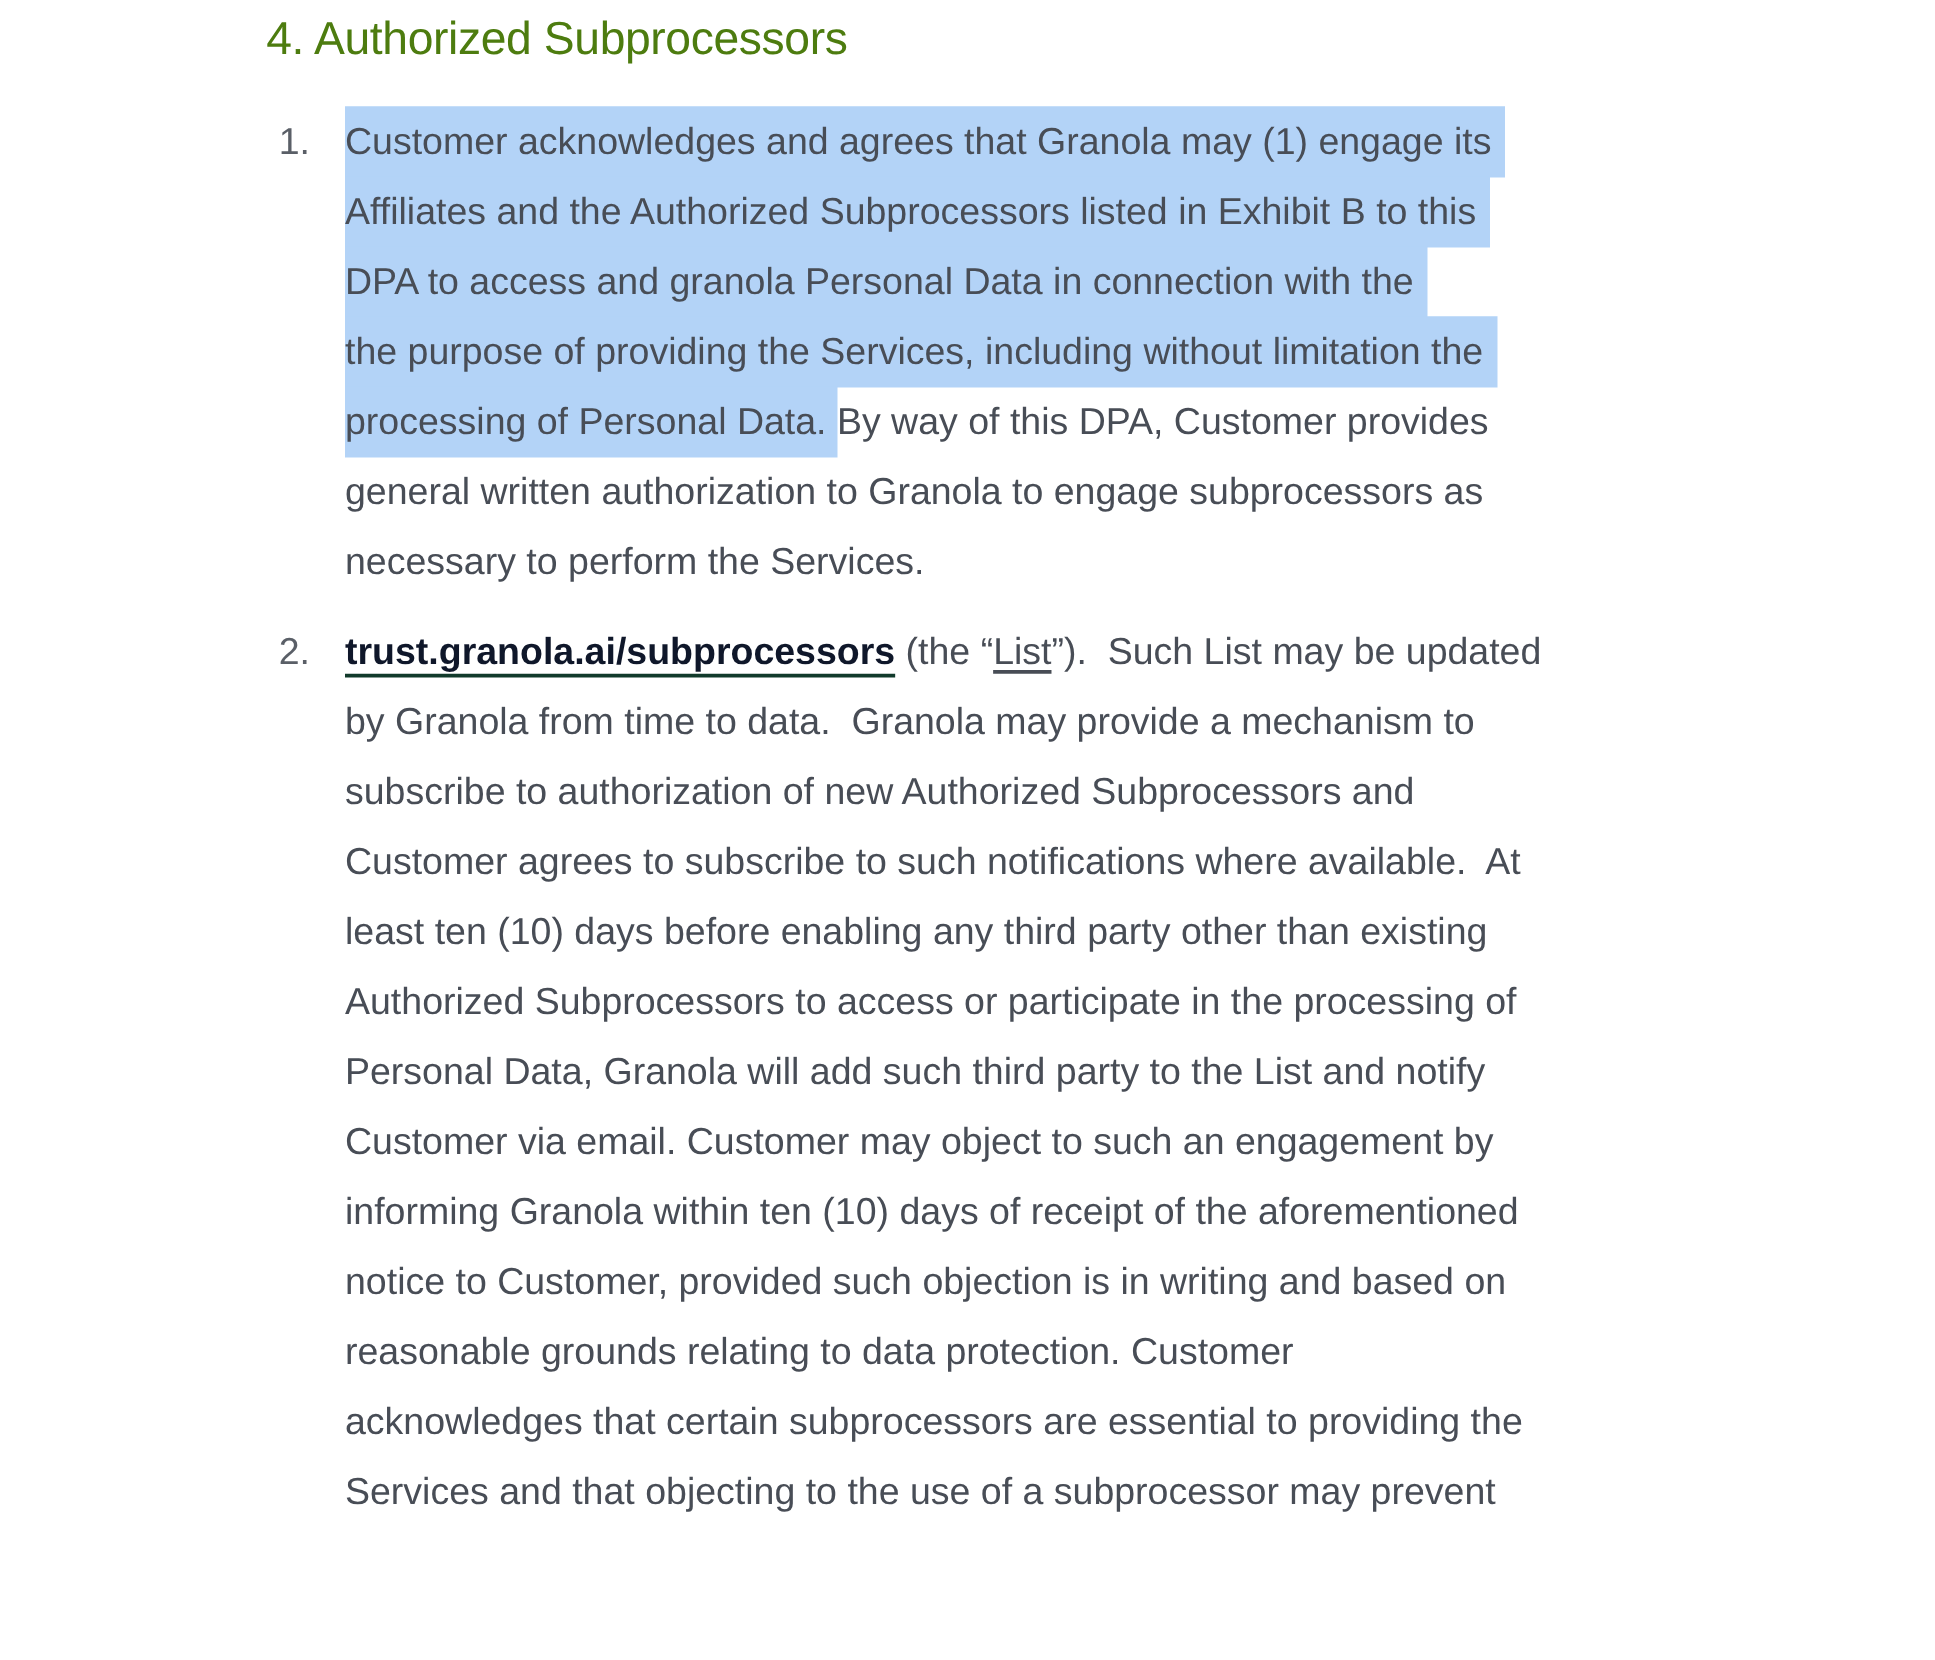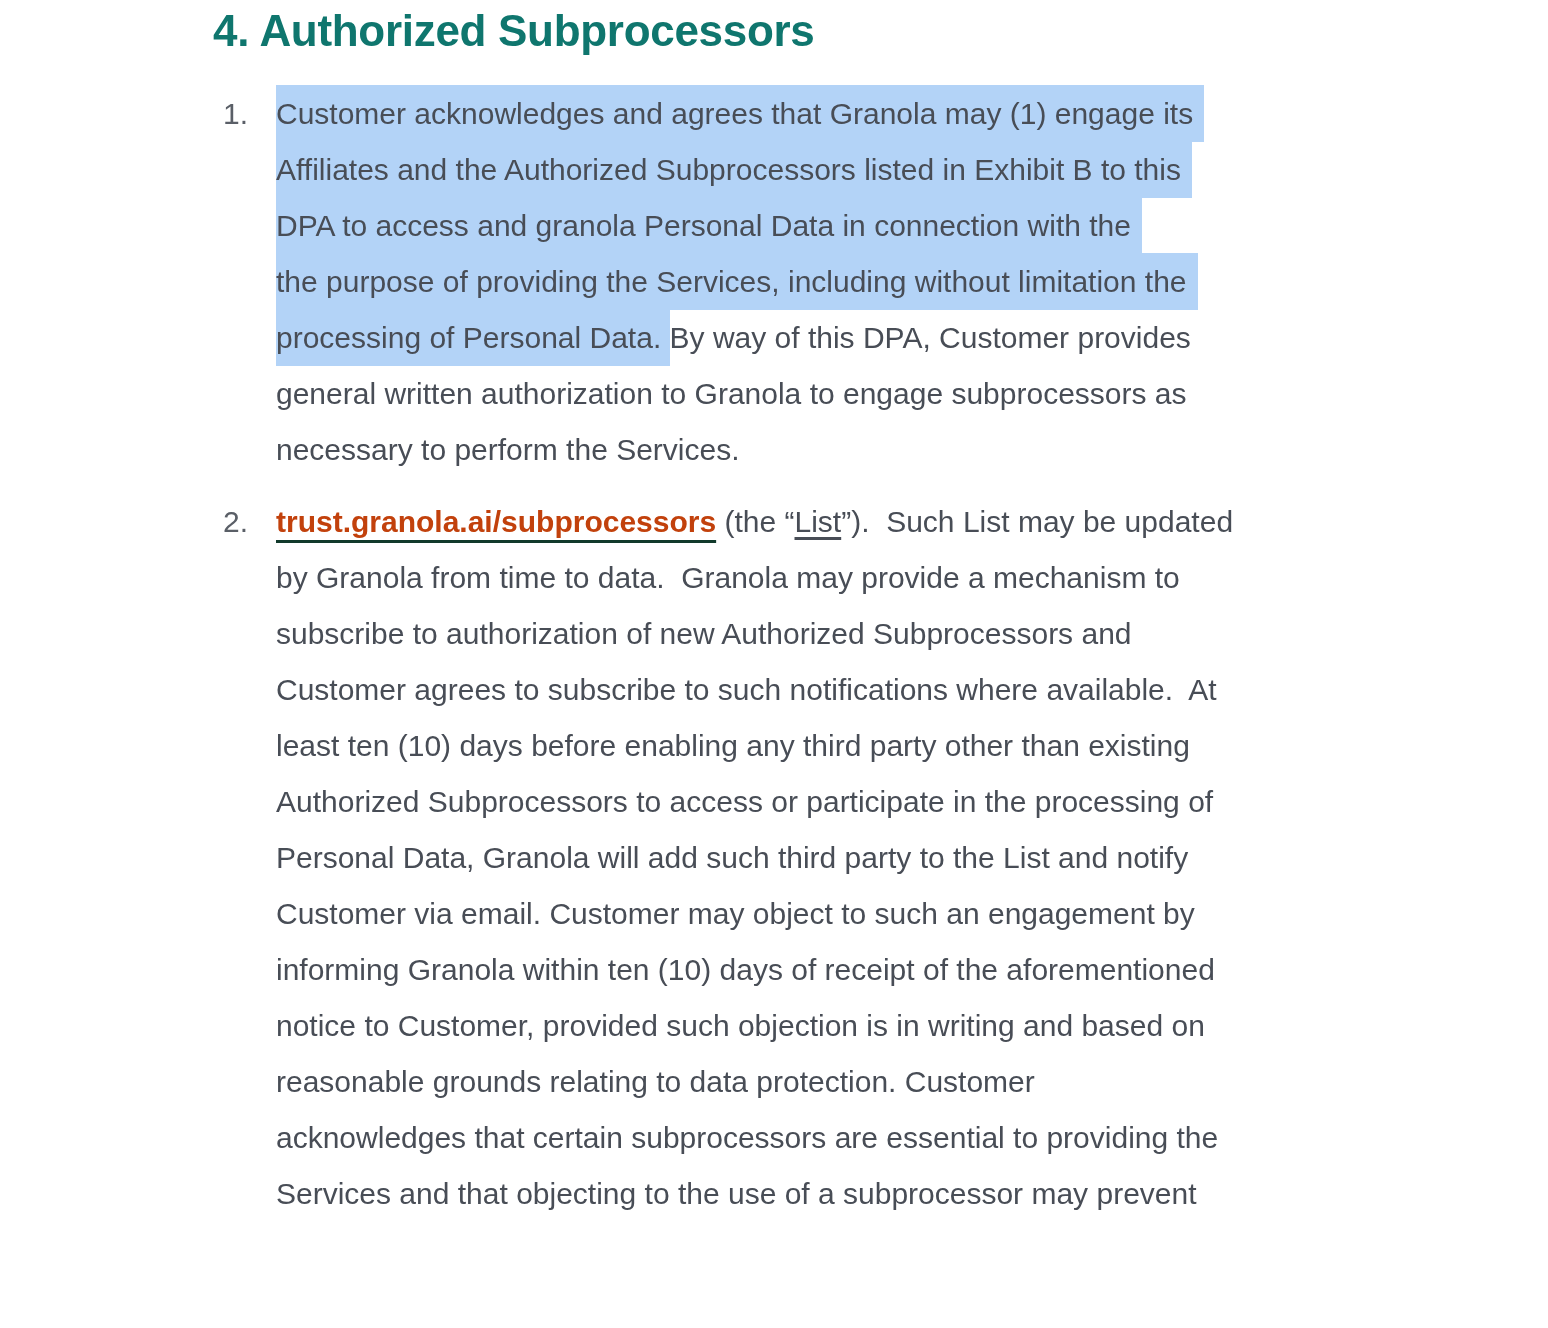--- a/index.html
+++ b/index.html
@@ -11,25 +11,25 @@
     width: 1548px;
     height: 1328px;
     overflow: hidden;
     font-family: "Liberation Sans", sans-serif;
   }
   .page {
     padding: 8px 0 0 213px;
   }
   .heading {
     margin: 0;
-    font-size: 44px;
+    font-size: 37px;
     line-height: 46px;
-    font-weight: bold;
+    font-weight: normal;
     letter-spacing: -0.3px;
-    color: #0f766e;
+    color: #4d7c0f;
   }
   .list {
     margin-top: 32px;
   }
   .item {
     position: relative;
     padding-left: 63px;
   }
   .item + .item {
     margin-top: 16px;
@@ -53,21 +53,21 @@
   .sel {
     background: #b3d3f7;
     padding: 12px 0;
     text-align: right;
   }
   .sel.full {
     padding-right: 11px;
   }
   .link {
     font-weight: bold;
-    color: #c2410c;
+    color: #0f172a;
     text-decoration: underline;
     text-decoration-color: #113a2b;
     text-decoration-thickness: 3px;
     text-underline-offset: 8px;
     cursor: pointer;
   }
   .defined-term {
     text-decoration: underline;
     text-decoration-thickness: 2.5px;
     text-underline-offset: 5px;

